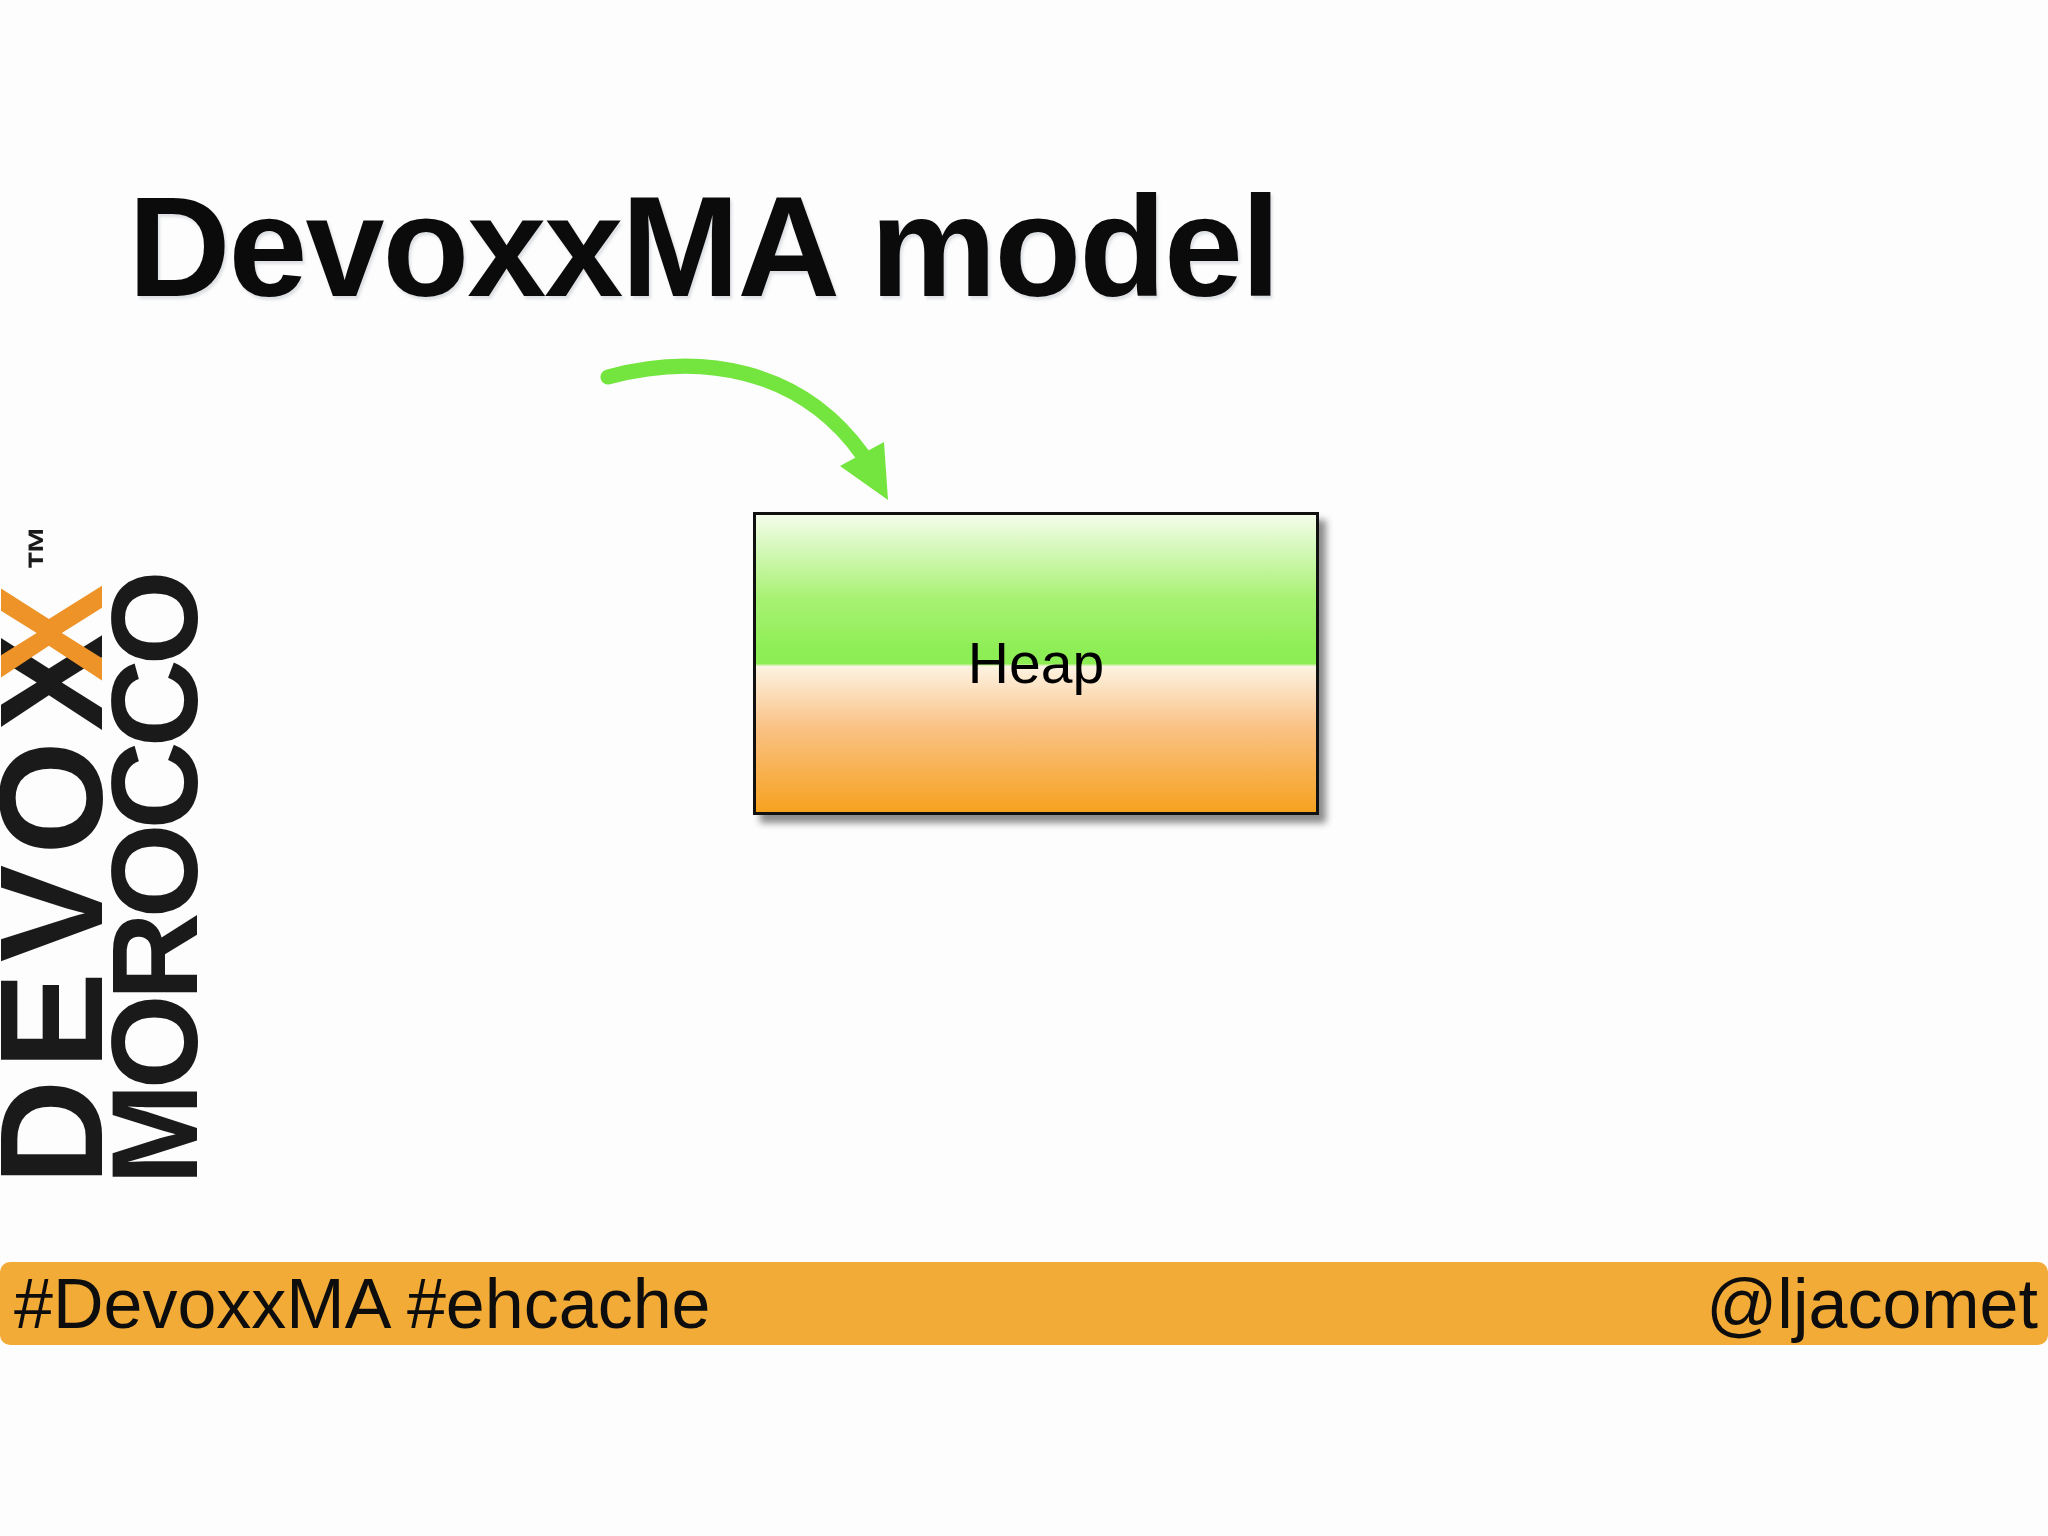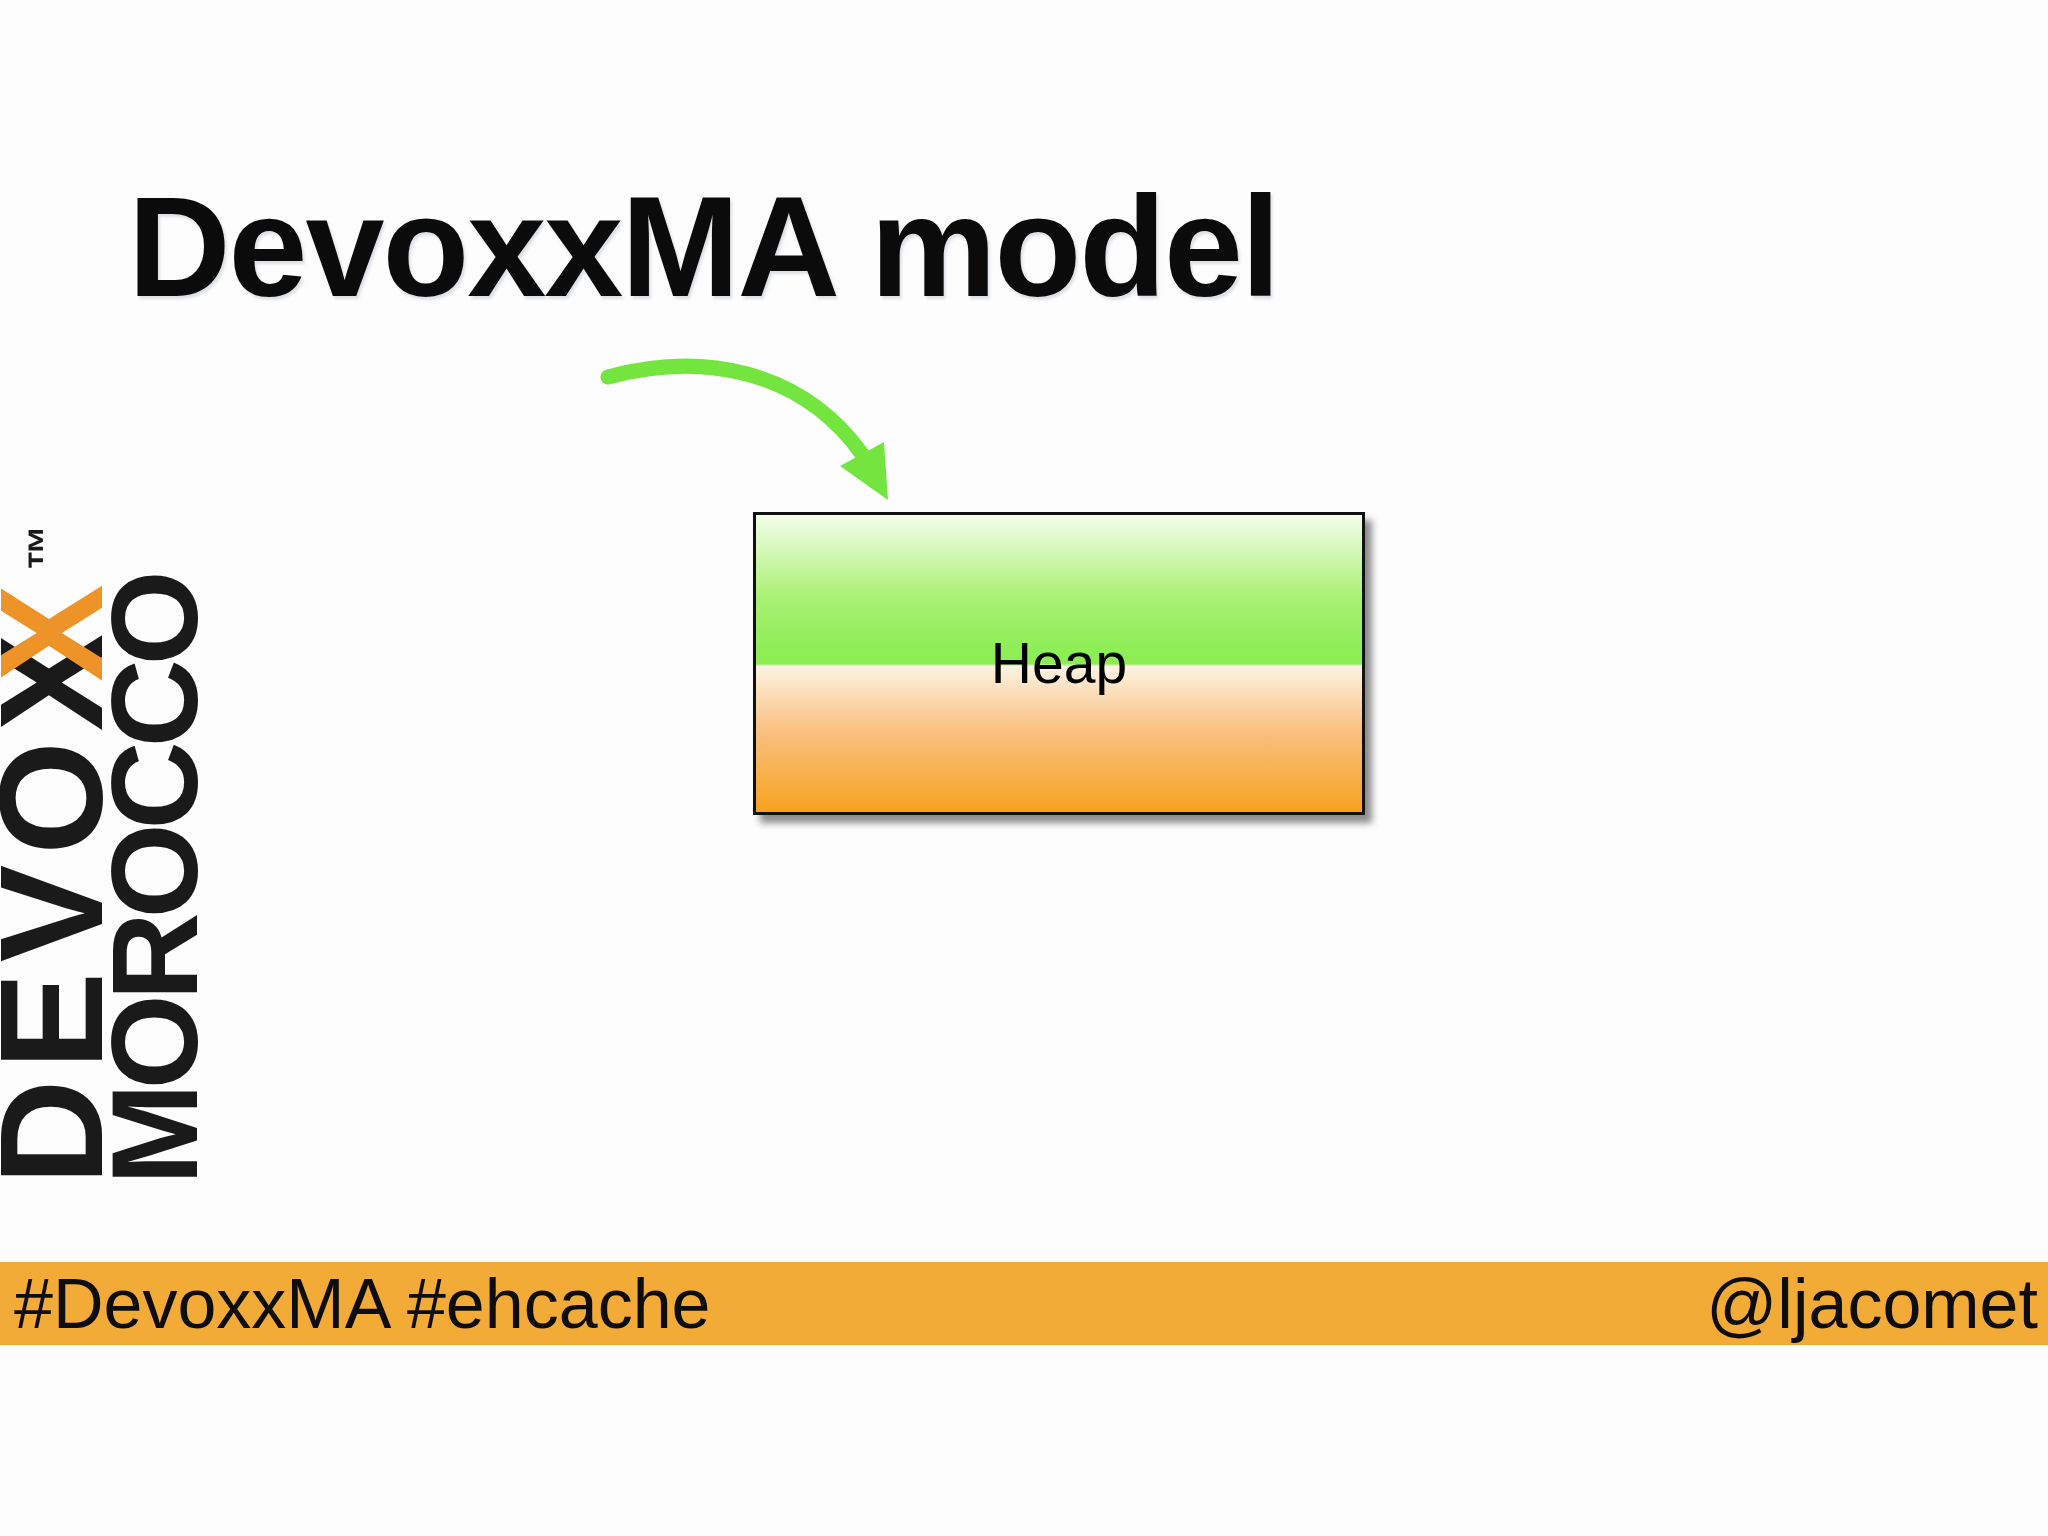--- a/index.html
+++ b/index.html
@@ -69,21 +69,21 @@
     white-space:nowrap;
   }
 
   
   .arrow-svg { position:absolute; left:550px; top:330px; }
 
   
   .heap-box {
     position:absolute;
     left:753px; top:512px;
-    width:612px; height:303px;
+    width:566px; height:303px;
     border:3px solid #111;
     background:linear-gradient(to bottom,
       #f4fdea 0%, #a8f173 28%, #8dee55 46%, #8cee53 50%,
       #fdf3e2 51%, #fac183 72%, #f6a21f 100%);
     box-shadow:7px 8px 7px rgba(0,0,0,0.45);
     display:flex; align-items:center; justify-content:center;
   }
   .disk-box {
     position:absolute;
     left:589px; top:828px;
@@ -102,20 +102,21 @@
   
   .footer-bar {
     position:absolute;
     left:0; top:1262px;
     width:2048px; height:83px;
     background:#F3AB38;
     display:flex;
     align-items:center;
     justify-content:space-between;
     padding:0 10px 0 14px;
+    border-radius:10px;
   }
   .footer-text {
     font-size:70px;
     color:#0d0d0d;
     line-height:1;
     white-space:nowrap;
   }
 </style>
 </head>
 <body>

